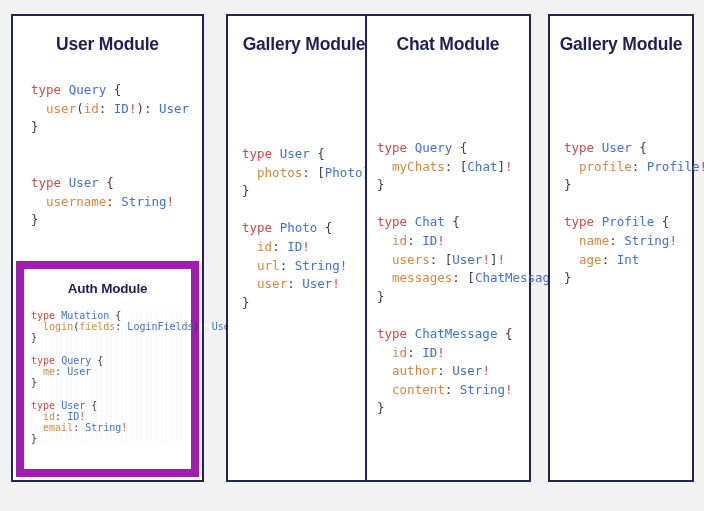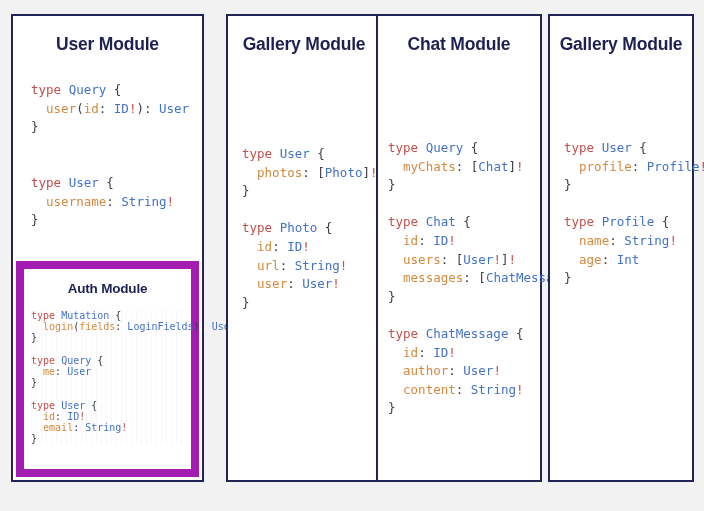--- a/index.html
+++ b/index.html
@@ -25,21 +25,21 @@
     position: absolute;
     box-sizing: border-box;
     background: #ffffff;
     border: 2px solid #232456;
     top: 14px;
     height: 468px;
   }
 
   .card-user    { left: 11px;  width: 193px; }
   .card-gallery { left: 226px; width: 156px; }
-  .card-chat    { left: 376px; width: 166px; }
+  .card-chat    { left: 365px; width: 166px; }
   .card-profile { left: 548px; width: 146px; }
 
   .module-title {
     text-align: center;
     font-weight: bold;
     color: #1f2052;
     font-size: 17.5px;
     letter-spacing: -0.2px;
     margin-top: 18px;
     margin-bottom: 0;

